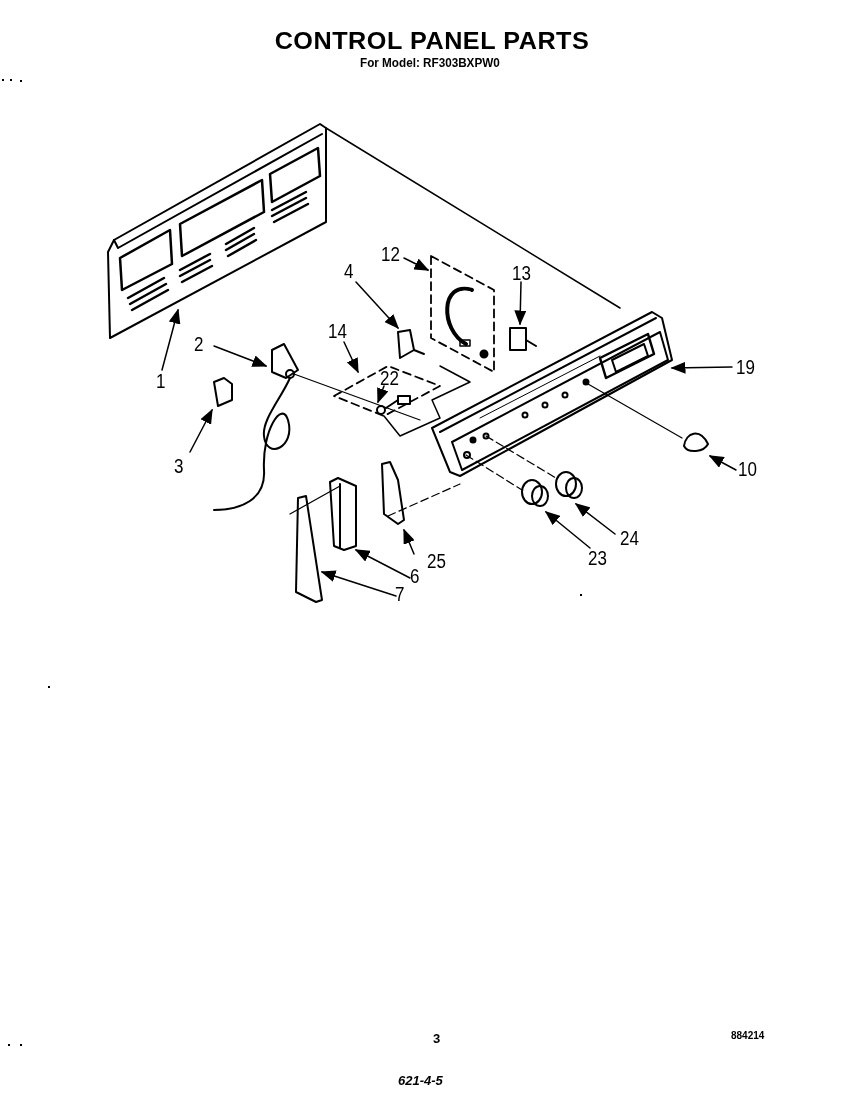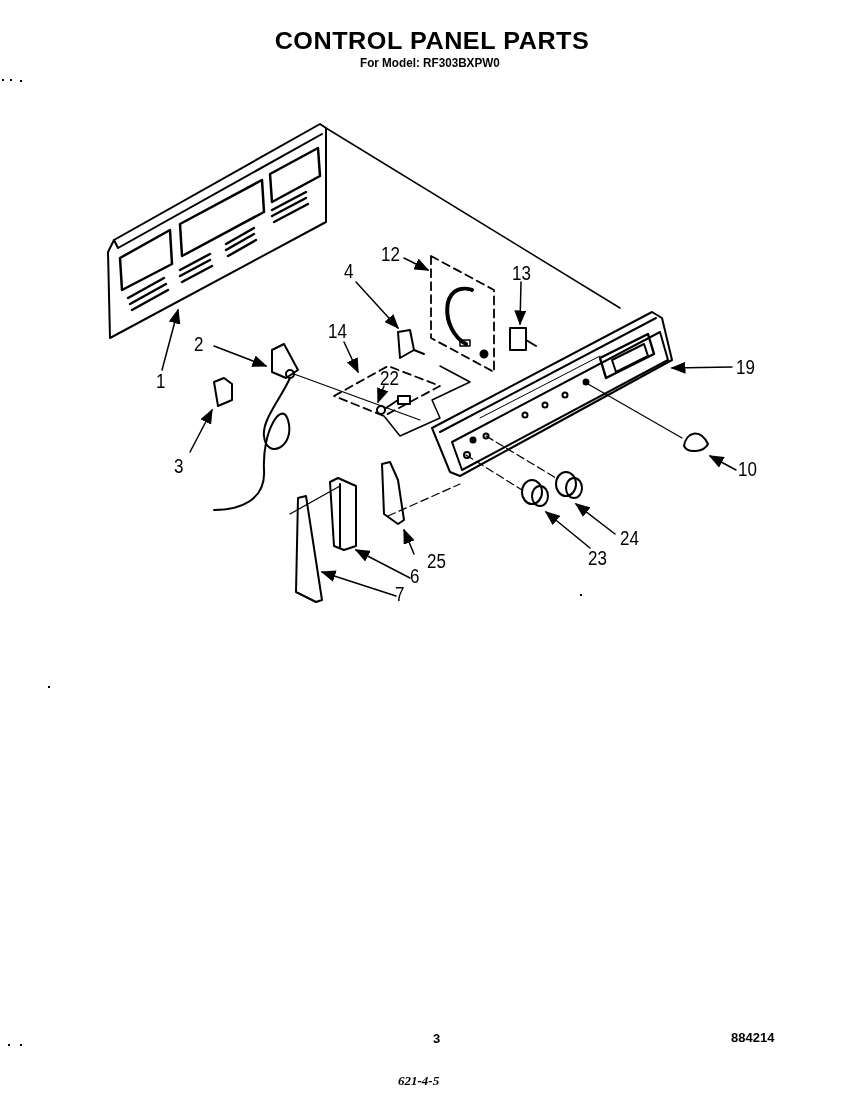--- a/index.html
+++ b/index.html
@@ -2,22 +2,22 @@
 <html><head>
 <meta charset="utf-8">
 <style>
   html, body { margin:0; padding:0; background:#fff; }
   body { width:864px; height:1101px; position:relative; overflow:hidden; font-family:"Liberation Sans", sans-serif; color:#000; }
   .title { position:absolute; left:0; width:864px; top:27px; text-align:center; font-weight:bold; font-size:24px; letter-spacing:0.5px; transform:scaleX(1.05); }
   .subtitle { position:absolute; left:360px; top:55px; font-weight:bold; font-size:13px; transform:scaleX(0.9); transform-origin:left; }
   svg.diagram { position:absolute; left:0; top:0; }
   .callout { position:absolute; font-size:20px; transform:scaleX(0.85); transform-origin:left top; }
   .footer-page { position:absolute; left:433px; top:1031px; font-weight:bold; font-size:13px; }
-  .footer-code { position:absolute; left:731px; top:1030px; font-weight:bold; font-size:13px; }
-  .footer-hand { position:absolute; left:398px; top:1073px; font-weight:bold; font-style:italic; font-size:13px;font-family:Liberation Serif, serif; }
+  .footer-code { position:absolute; left:731px; top:1030px; font-weight:bold; font-size:10px; }
+  .footer-hand { position:absolute; left:398px; top:1073px; font-weight:bold; font-style:italic; font-size:13px; }
 </style>
 </head>
 <body>
 
 <div class="title">CONTROL PANEL PARTS</div>
 <div class="subtitle">For Model: RF303BXPW0</div>
 
 <svg class="diagram" width="864" height="1101" viewBox="0 0 864 1101" fill="none" stroke="#000" stroke-width="2" stroke-linecap="round" stroke-linejoin="round">
   <defs>
     <marker id="ah" markerWidth="10" markerHeight="8" refX="9" refY="4" orient="auto">

